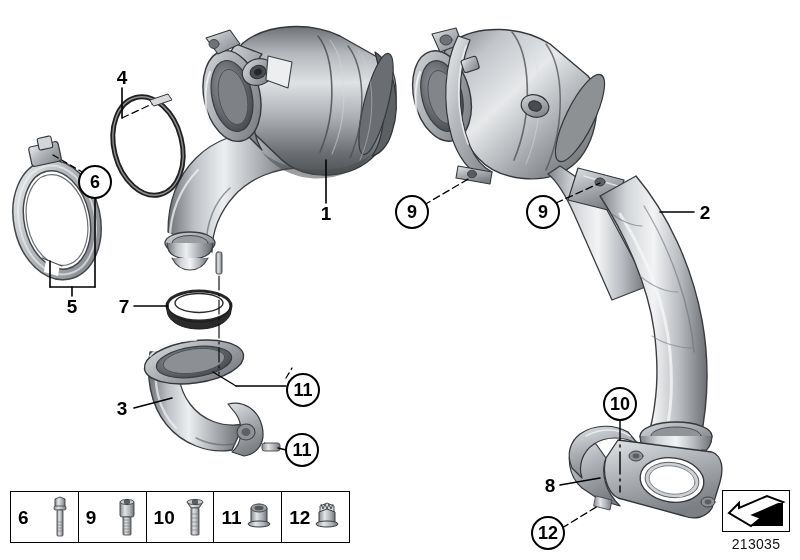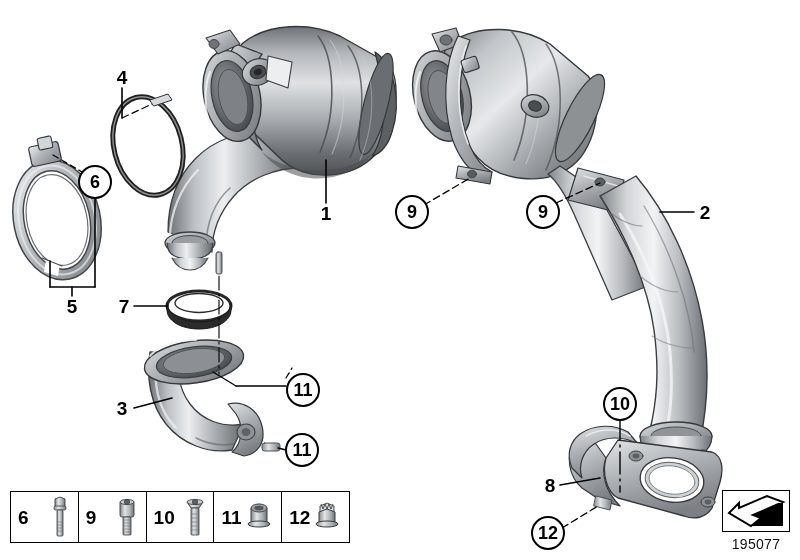--- a/index.html
+++ b/index.html
@@ -449,15 +449,15 @@
     </div>
 
   </div>
 
   <div class="stampbox">
     <svg width="66" height="40" viewBox="0 0 66 40">
       <path d="M6 22 L16 12 L16 17 L44 5 L60 11 L30 24 L38 27 L28 35 Z" fill="#ffffff" stroke="#000000" stroke-width="2"></path>
       <path d="M60 11 L30 24 L38 27 L28 35 L60 35 Z" fill="#000000"></path>
     </svg>
   </div>
-  <div class="stampnum">195077</div>
+  <div class="stampnum">213035</div>
 
 </div>
 
 </body></html>

